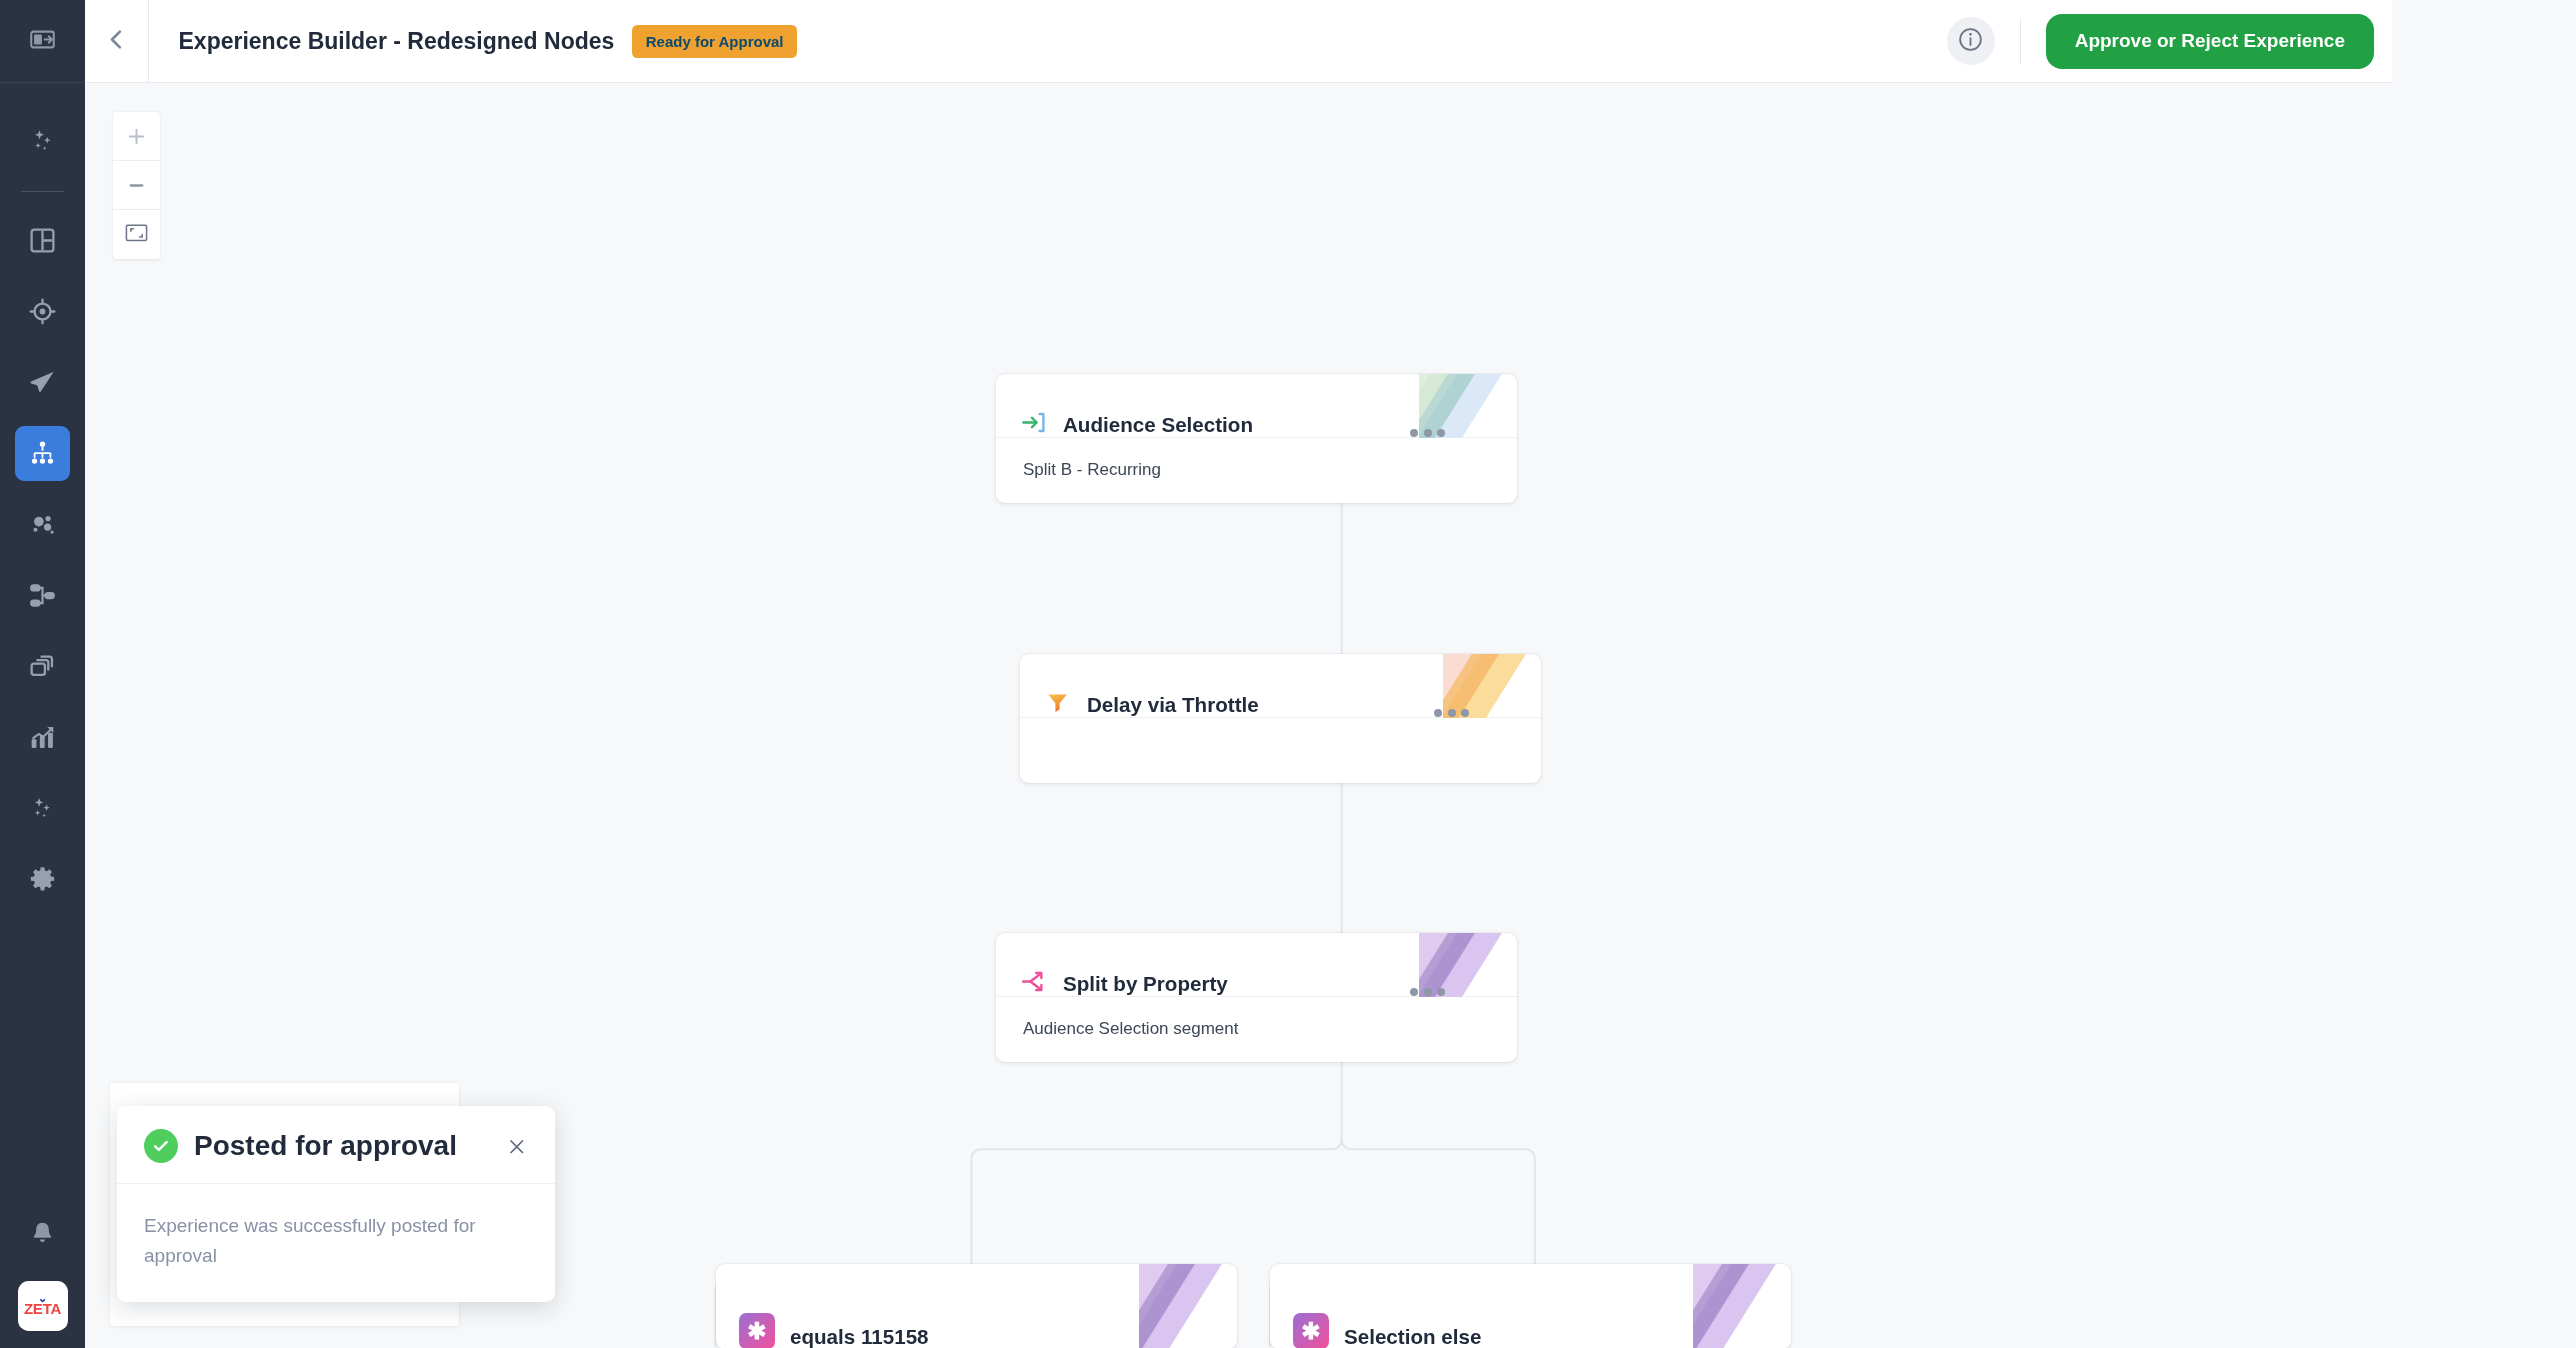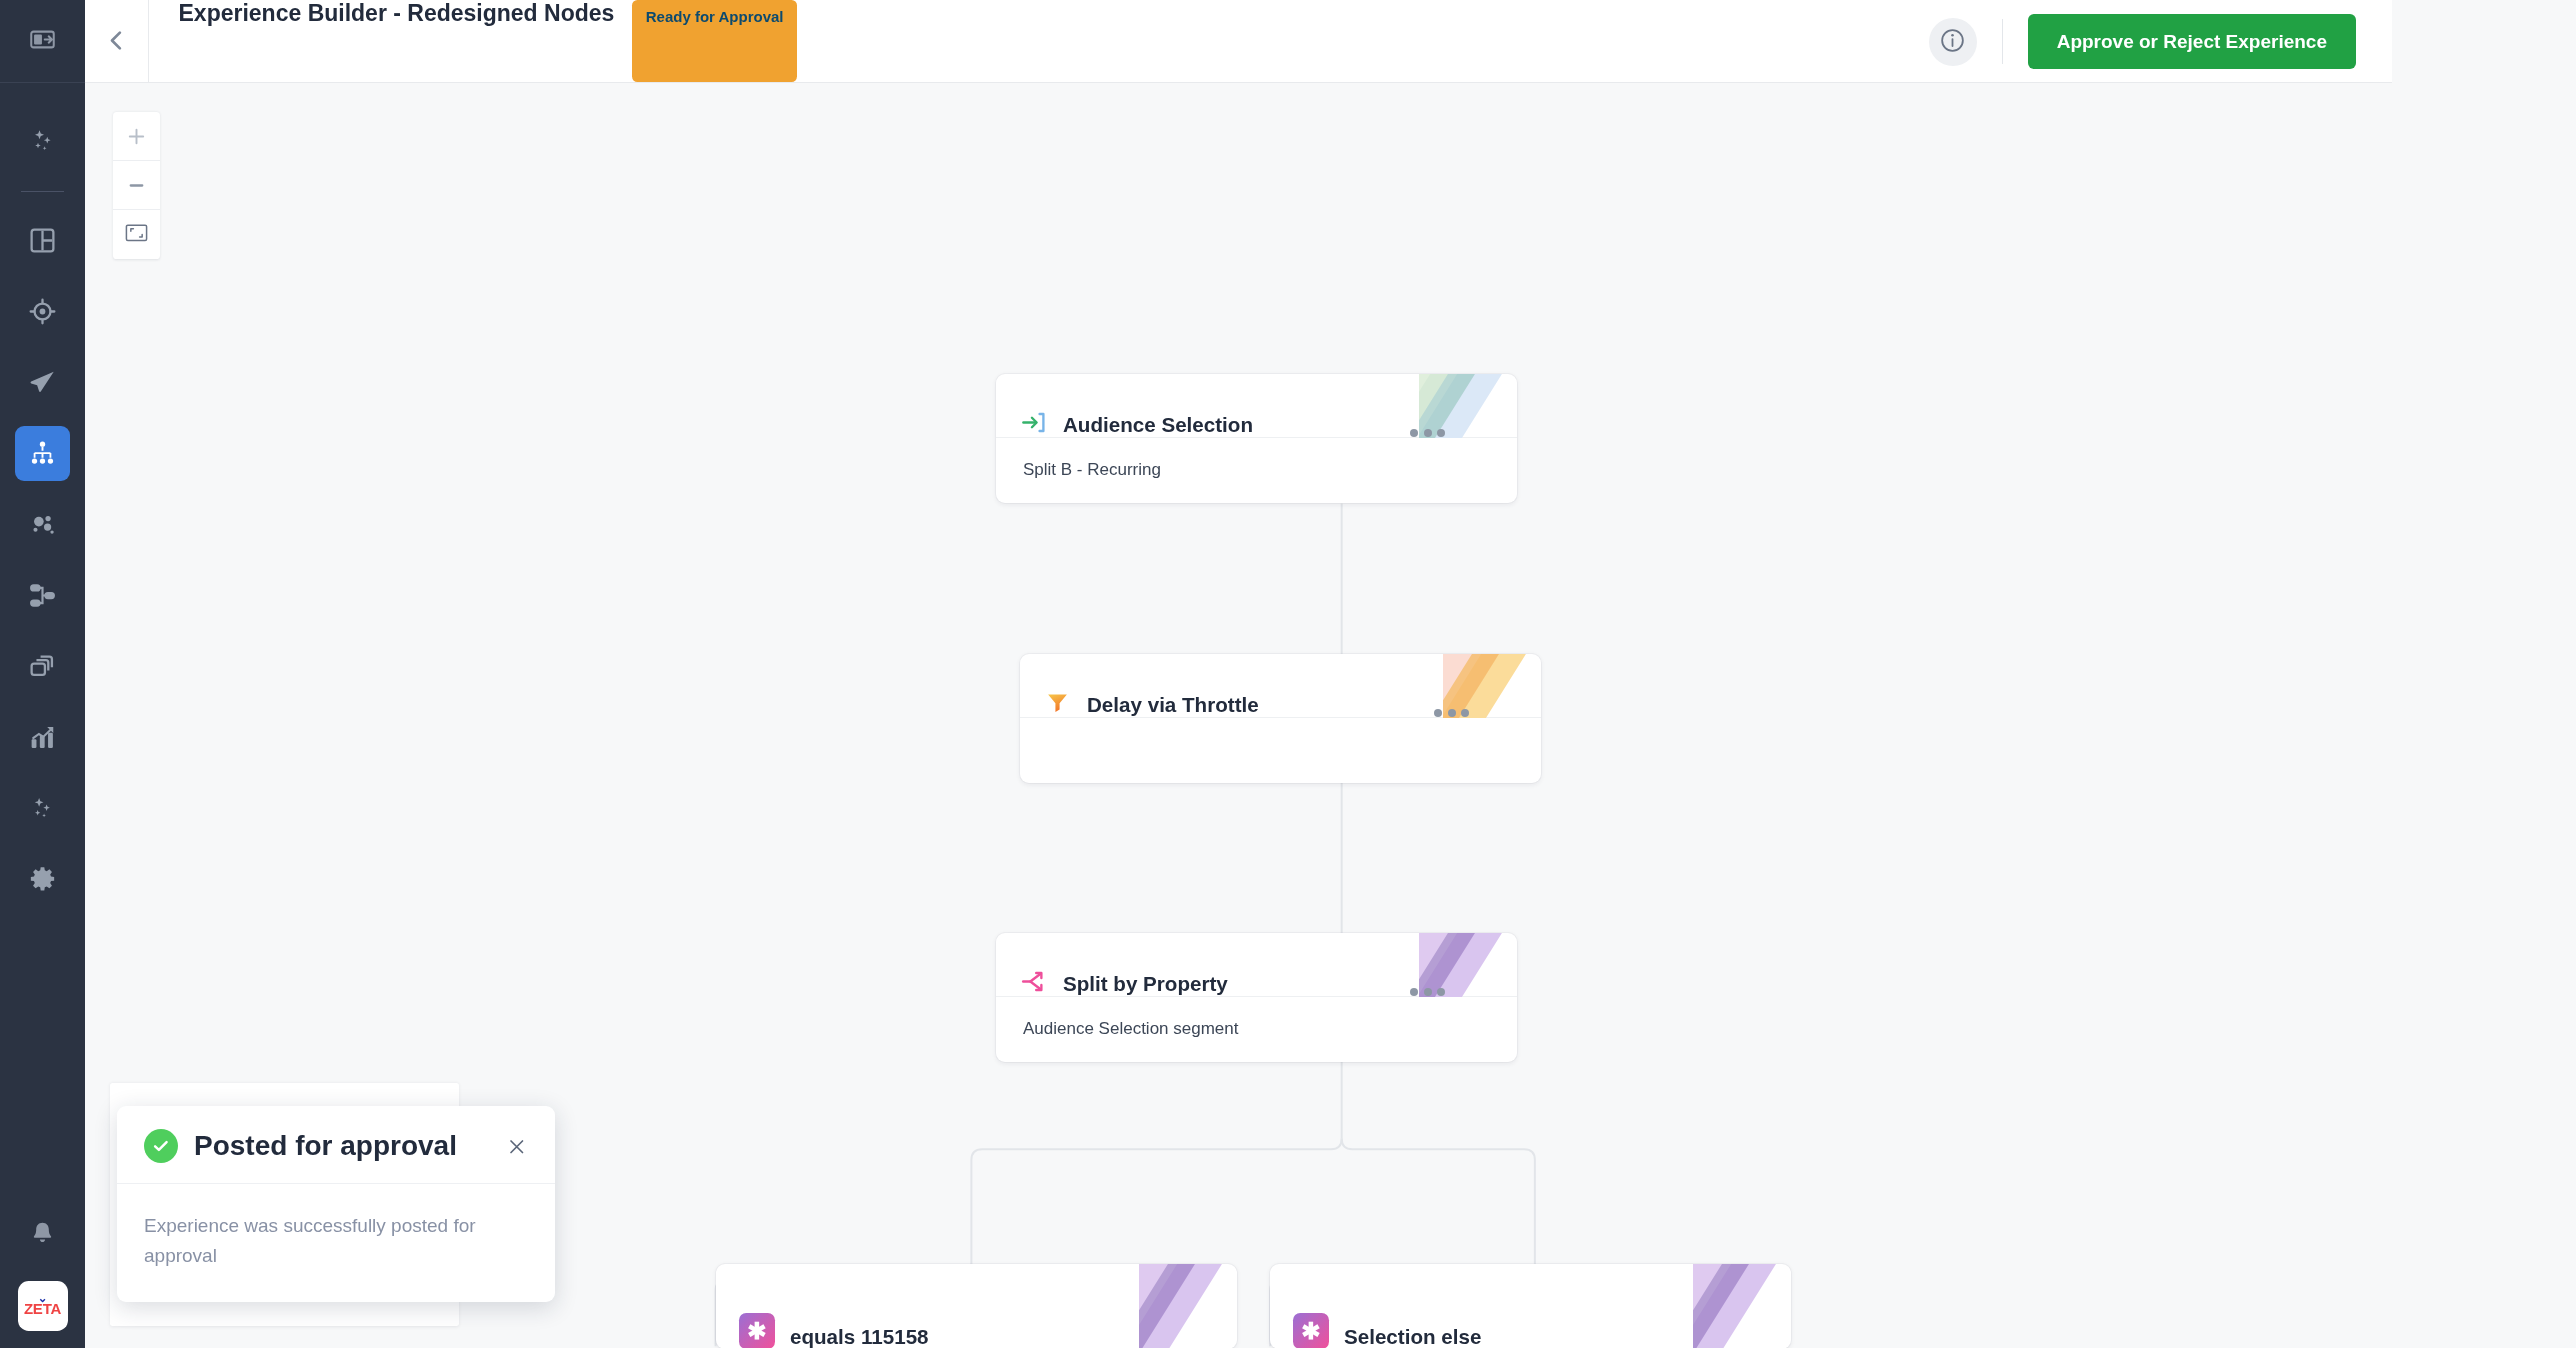--- a/index.html
+++ b/index.html
@@ -48,21 +48,21 @@
     margin-top: 19.7px;
   }
   .zeta-logo .chev { color: #1a2ea8; font-size: 11.6px; line-height: 6.3px; font-weight: 700; }
   .zeta-logo .wd { color: #ef4444; font-size: 15px; font-weight: 700; letter-spacing: -0.2px; line-height: 16px; }
 
   
   .topbar {
     position: absolute; left: 85px; top: 0;
     width: 2307px; height: 83px;
     background: #ffffff;
-    display: flex; 
+    display: flex; align-items: center;
     border-bottom: 0.9px solid #e8eaed;
     z-index: 30;
   }
   .back-btn {
     width: 64px; height: 83px;
     display: flex; align-items: center; justify-content: center;
     cursor: pointer; border-right: 0.9px solid #e8eaed;
   }
   .page-title {
     font-size: 23px; font-weight: 700; color: #222b3c;
@@ -82,23 +82,23 @@
     width: 48px; height: 48px; border-radius: 50%;
     background: #eef0f3;
     display: flex; align-items: center; justify-content: center;
     cursor: pointer;
   }
   .vdiv { width: 0.9px; height: 45px; background: #e3e6ea; margin: 0 25px; }
   .approve-btn {
     background: #21a144; color: #ffffff;
     font-size: 19px; font-weight: 700;
     padding: 0 29px; height: 55px;
-    border: none; border-radius: 6px;
+    border: none; border-radius: 16px;
     display: flex; align-items: center;
-    cursor: pointer; margin-right: 36px;
+    cursor: pointer; margin-right: 18px;
     white-space: nowrap;
   }
 
   
   .canvas {
     position: absolute; left: 85px; top: 83px;
     width: 2491px; height: 1266px;
     background: #f7f8f9;
     overflow: hidden;
   }

